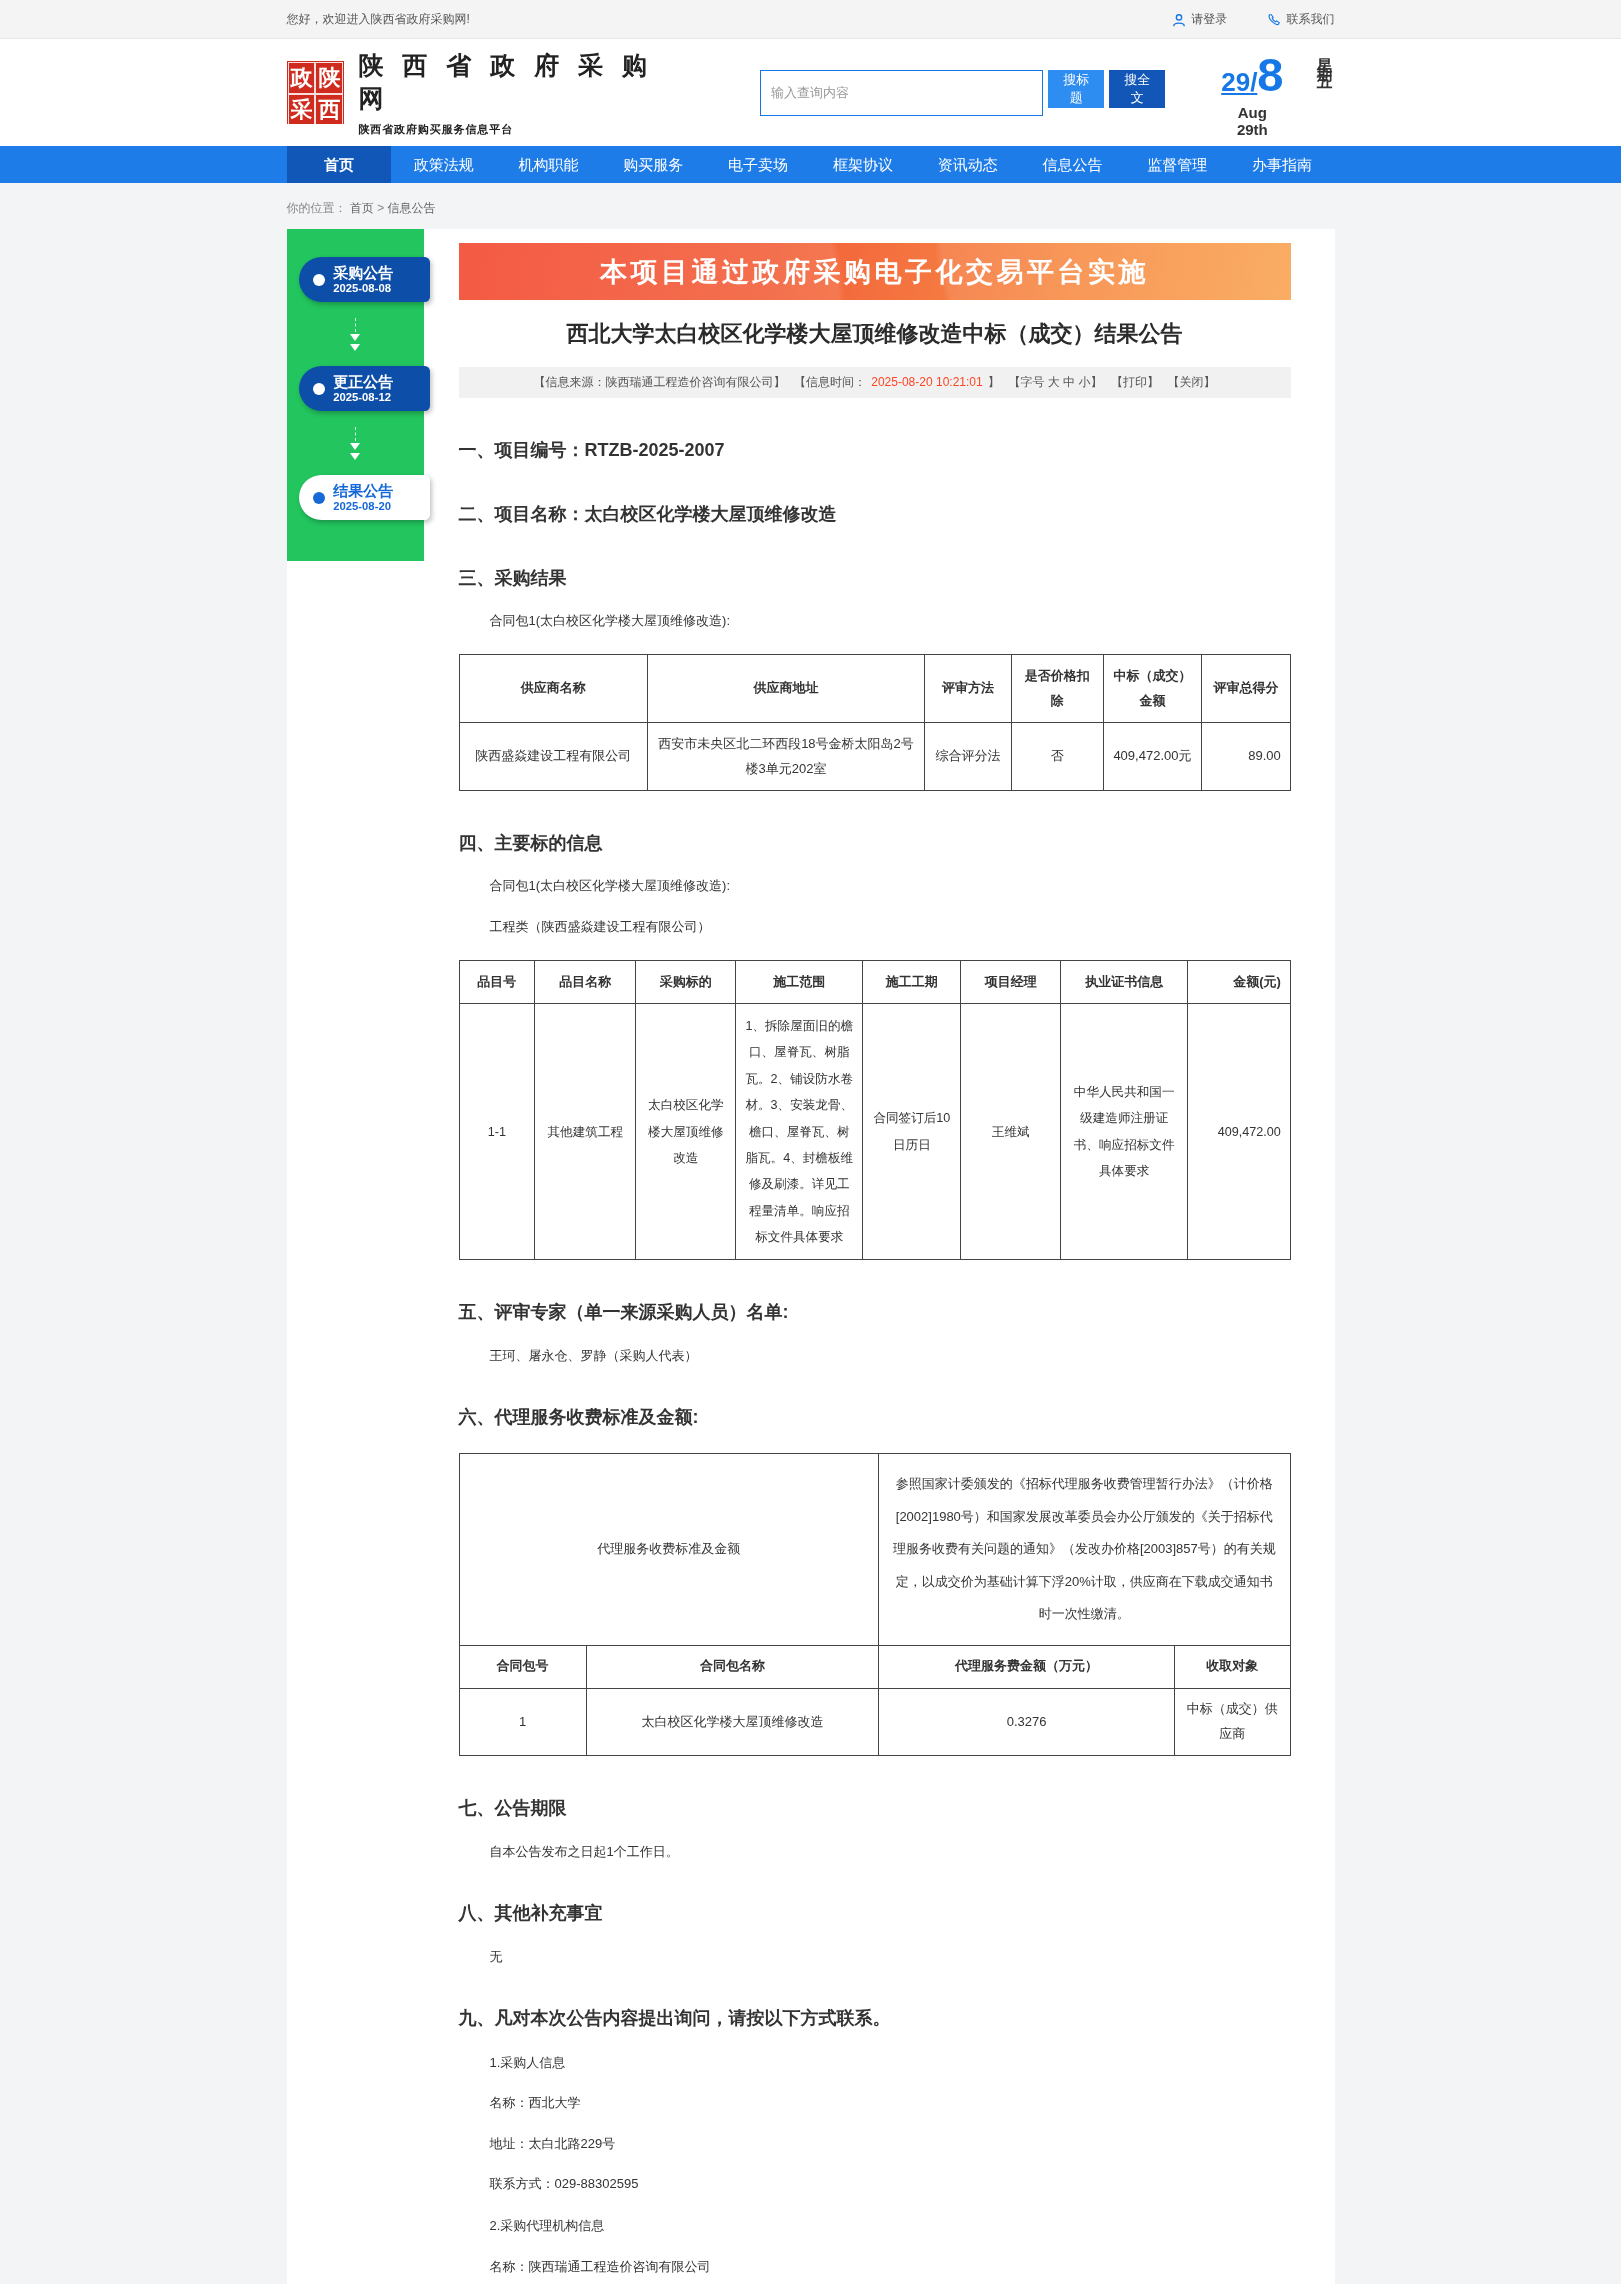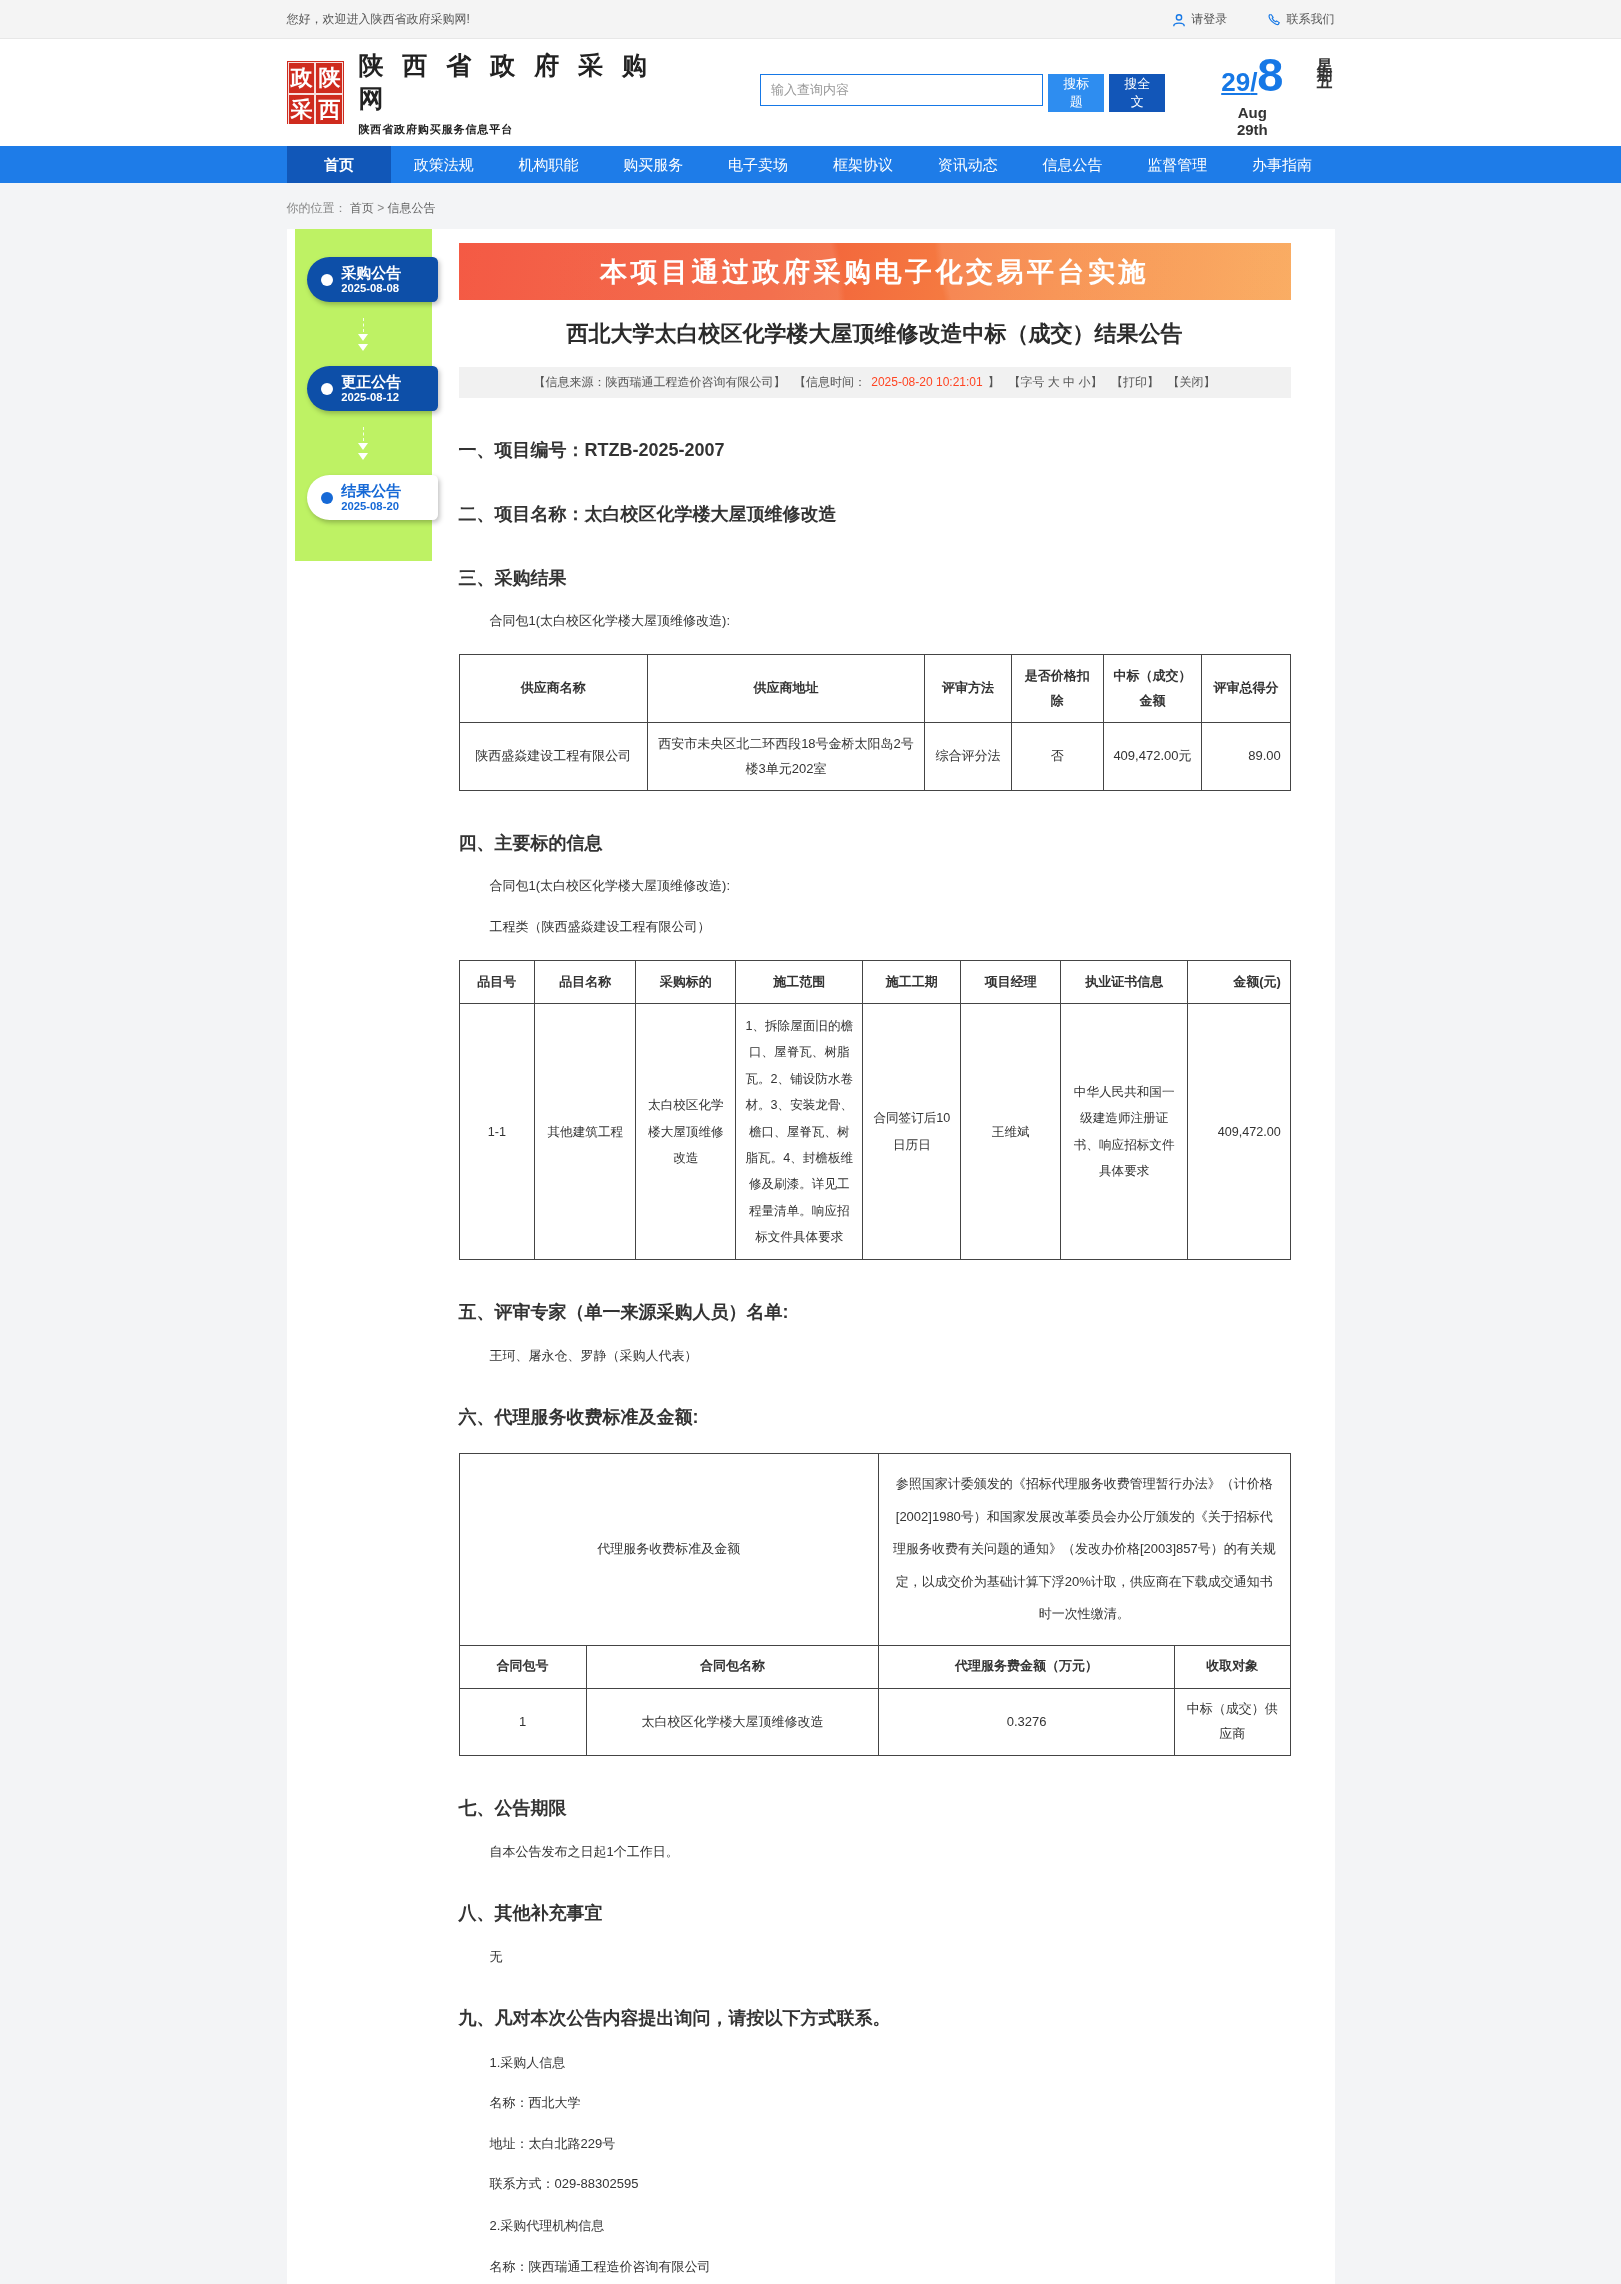--- a/index.html
+++ b/index.html
@@ -15,21 +15,21 @@
 
   
   .header { height:107px; background:#fff; }
   .header .container { display:flex; align-items:center; height:107px; }
   .logo { width:63px; height:63px; background:#cf2b1e; display:grid; grid-template-columns:1fr 1fr; grid-template-rows:1fr 1fr; border:1.7px solid #cf2b1e; }
   .logo span { display:flex; align-items:center; justify-content:center; color:#fff; font-size:22px; font-weight:bold; border:0.9px solid rgba(255,255,255,.85); }
   .titles { margin-left:14px; }
   .site-title { font-size:25px; font-weight:bold; color:#222; letter-spacing:6px; }
   .site-subtitle { font-size:11px; font-weight:bold; color:#222; margin-top:7px; letter-spacing:0.9px; }
   .searchbox { display:flex; margin-left:91px; }
-  .searchbox input { width:313px; height:32px; border:1.7px solid #1678e6; padding:0 10.4px; font-size:13px; outline:none; color:#333; }
+  .searchbox input { width:313px; height:46px; border:1.7px solid #1678e6; padding:0 10.4px; font-size:13px; outline:none; color:#333; }
   .searchbox input::placeholder { color:#999; }
   .btn-search { height:38px; padding:0 10.4px; color:#fff; font-size:13px; border:none; cursor:pointer; }
   .btn-title { background:#2e8df0; margin-left:5.2px; }
   .btn-full { background:#1256b8; margin-left:5.2px; }
   .dateblock { margin-left:56px; text-align:center; }
   .dateline { color:#1678e6; font-weight:bold; }
   .dateline .d-small { font-size:26px;text-decoration:underline; }
   .dateline .d-big { font-size:47px; }
   .date-en { font-size:15px; font-weight:bold; color:#333; margin-top:1.7px; }
   .weekday { writing-mode:vertical-lr; font-size:15.7px; font-weight:bold; color:#333; letter-spacing:8.7px; margin-left:30px; height:96px; }
@@ -41,21 +41,21 @@
   .nav-item.active { background:#1157b8; font-weight:bold; }
 
   
   .pagezone { background:#f3f4f6; padding-bottom:26px; }
   .breadcrumb { padding:17.4px 0 12px 0; font-size:12px; color:#888; }
   .breadcrumb a { color:#666; text-decoration:none; cursor:pointer; }
 
   .card { background:#fff; position:relative; padding-bottom:61px; min-height:1827px; }
 
   
-  .sidebar { position:absolute; left:8px; top:0; width:137px; height:332px; background:#bef264; padding-top:28px; }
+  .sidebar { position:absolute; left:0; top:0; width:137px; height:332px; background:#22c55e; padding-top:28px; }
   .step { margin-left:12px; width:131px; height:45px; background:#0d4fa8; border-radius:22.6px 5.2px 5.2px 22.6px; display:flex; align-items:center; box-shadow:1.7px 2.6px 5.2px rgba(0,0,0,.25); cursor:pointer; }
   .step .dot { width:12px; height:12px; border-radius:50%; background:#fff; margin:0 8.7px 0 14px; flex:none; }
   .step .st-t { font-size:15px; font-weight:bold; color:#fff; line-height:1.15; }
   .step .st-d { font-size:11.3px; font-weight:bold; color:#fff; line-height:1.2; }
   .step.active { background:#fff; }
   .step.active .dot { background:#1669d6; }
   .step.active .st-t, .step.active .st-d { color:#1669d6; }
   .arrowzone { height:64px; display:flex; flex-direction:column; align-items:center; justify-content:center; }
   .dashline { height:14px; border-left:1.7px dashed rgba(255,255,255,.85); }
   .tri { width:0; height:0; border-left:5.2px solid transparent; border-right:5.2px solid transparent; border-top:7px solid #fff; margin-top:2.6px; }

